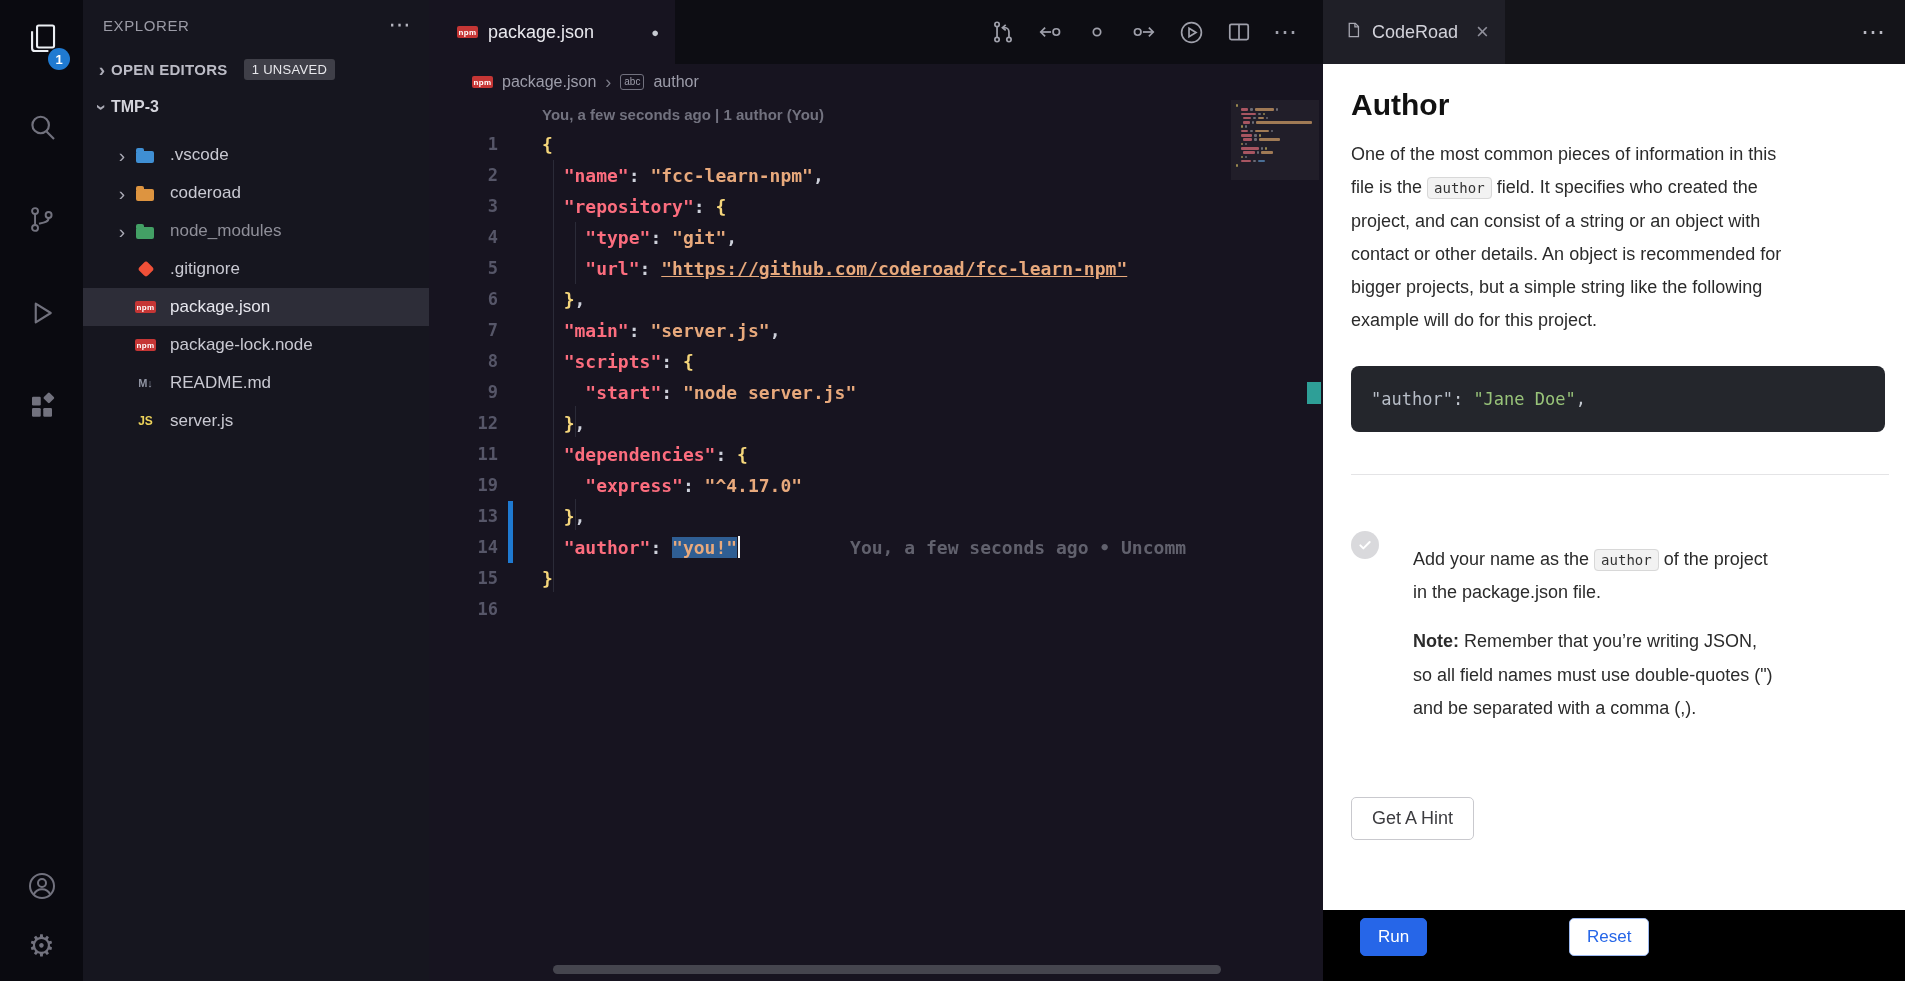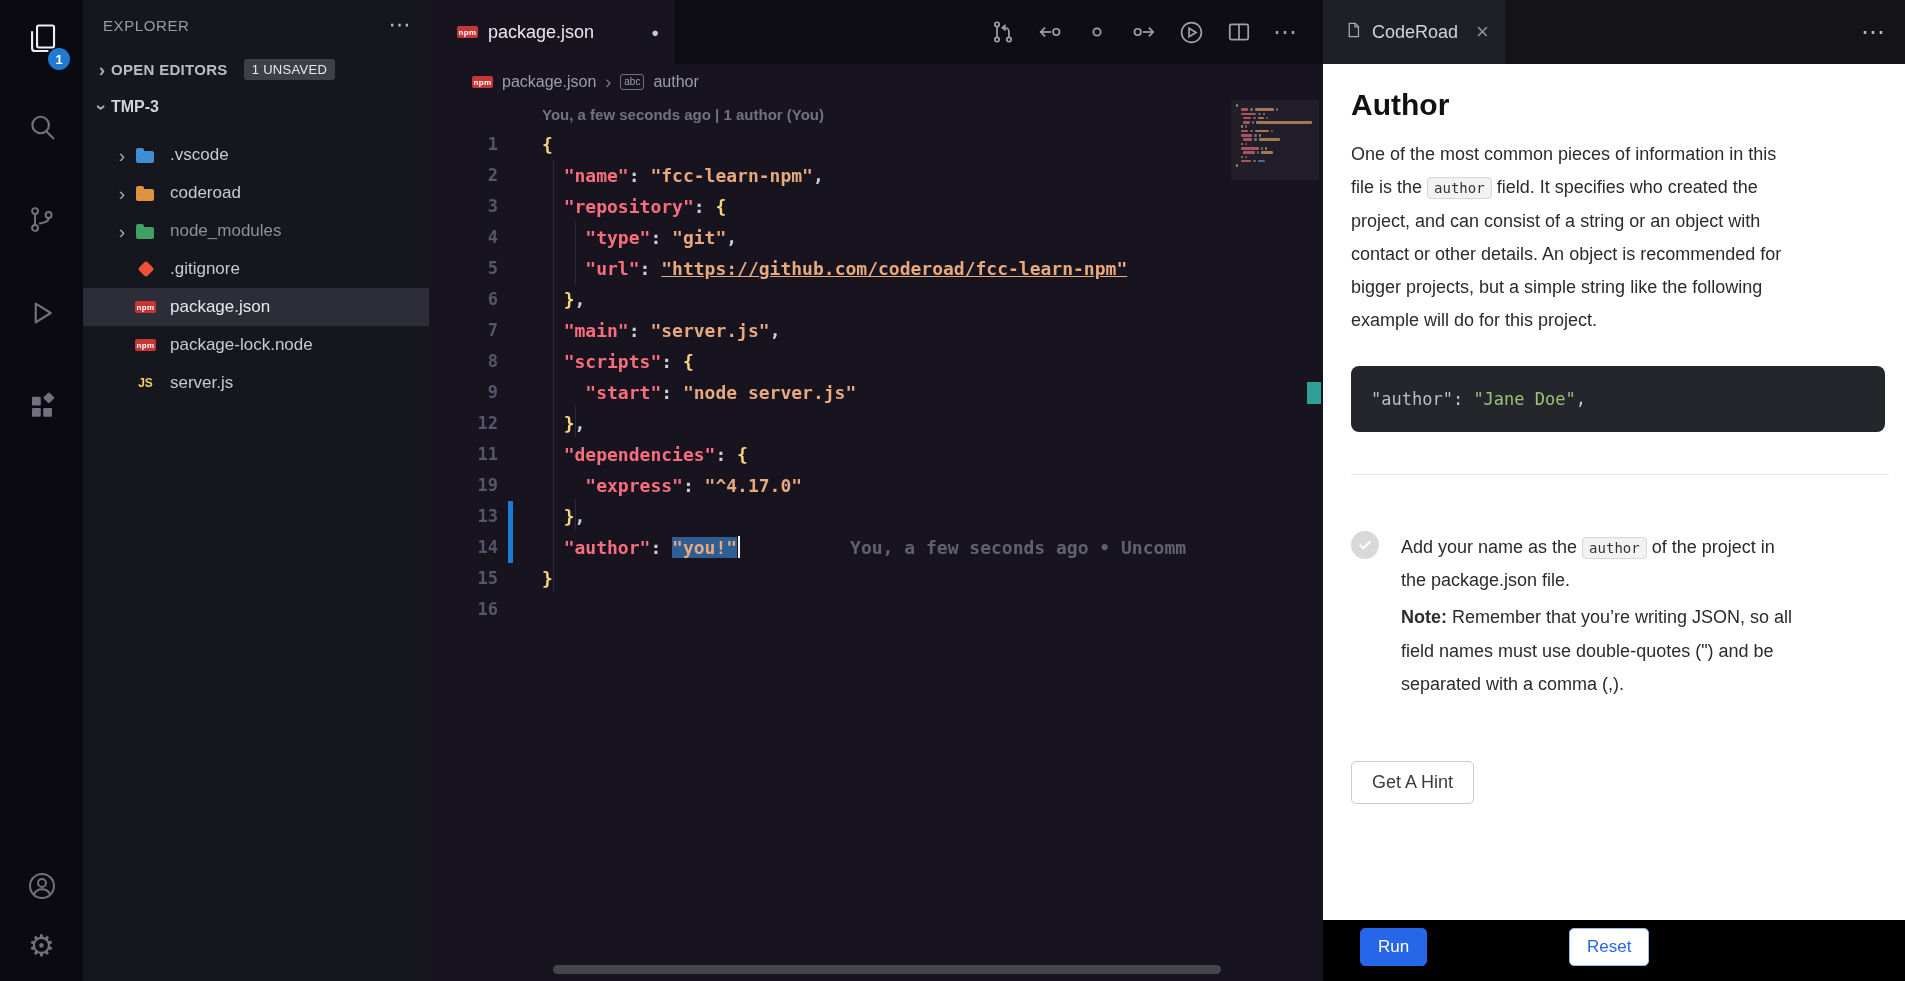--- a/index.html
+++ b/index.html
@@ -110,23 +110,23 @@
   .p-content { flex:1; overflow:hidden; padding-left:28px; position:relative; }
   .p-content h1 { font-size:30px; margin:24px 0 0; color:#111; font-weight:700; }
   .lesson { font-size:18px; line-height:1.85; color:#2b2b2b; max-width:445px; margin:16px 0 0; }
   .chip { background:#f2f2f2; border:1px solid #d8d8d8; border-radius:4px; font-family:"DejaVu Sans Mono",monospace; font-size:14px; padding:2px 6px; color:#333; white-space:nowrap; }
   .codeblock { background:#24262c; border-radius:8px; padding:23px 20px; font-family:"DejaVu Sans Mono",monospace; font-size:17px; width:534px; margin-top:28px; white-space:pre; }
   .cb-prop { color:#b8bec8; } .cb-str { color:#98c379; } .cb-pun { color:#c3c8d0; }
   .divider { border:none; border-top:1px solid #e4e4e6; margin:42px 16px 0 0; }
   .task { display:flex; gap:18px; margin-top:52px; }
   .check { width:28px; height:28px; border-radius:50%; background:#d9d9dc; display:flex; align-items:center; justify-content:center; flex:none; margin-top:4px; }
   .task-text { font-size:18px; line-height:1.85; color:#2b2b2b; max-width:400px; }
-  .task-text p { margin:4px; }
+  .task-text p { margin:16px; }
   .hint-btn { margin-top:56px; background:#fff; border:1px solid #c9c9ce; border-radius:5px; padding:10px 20px; font-size:18px; color:#3c3c40; font-family:"Liberation Sans",sans-serif; cursor:pointer; }
-  .p-bottom { height:61px; background:#000; flex:none; position:relative; }
+  .p-bottom { height:71px; background:#000; flex:none; position:relative; }
   .run-btn { position:absolute; left:37px; top:8px; background:#2666e8; color:#fff; border:1px solid #2666e8; border-radius:5px; padding:8px 17px; font-size:17px; font-family:"Liberation Sans",sans-serif; cursor:pointer; }
   .reset-btn { position:absolute; left:246px; top:8px; background:#fff; color:#2666e8; border:1px solid #9db9f0; border-radius:5px; padding:8px 17px; font-size:17px; font-family:"Liberation Sans",sans-serif; cursor:pointer; }
 </style>
 </head>
 <body>
 
 <div class="app">
 
   <aside class="activitybar">
     <div class="ab-top">
@@ -229,20 +229,25 @@
         </div>
         <div class="tree-item selected">
           <span class="chev"></span>
           <span class="fi npm"></span>
           <span class="tree-label">package.json</span>
         </div>
         <div class="tree-item">
           <span class="chev"></span>
           <span class="fi npm"></span>
           <span class="tree-label">package-lock.node</span>
+        </div>
+        <div class="tree-item">
+          <span class="chev"></span>
+          <span class="fi md"></span>
+          <span class="tree-label">README.md</span>
         </div>
         <div class="tree-item">
           <span class="chev"></span>
           <span class="fi js"></span>
           <span class="tree-label">server.js</span>
         </div>
       </div>
   </aside>
 
   <main class="editor">

